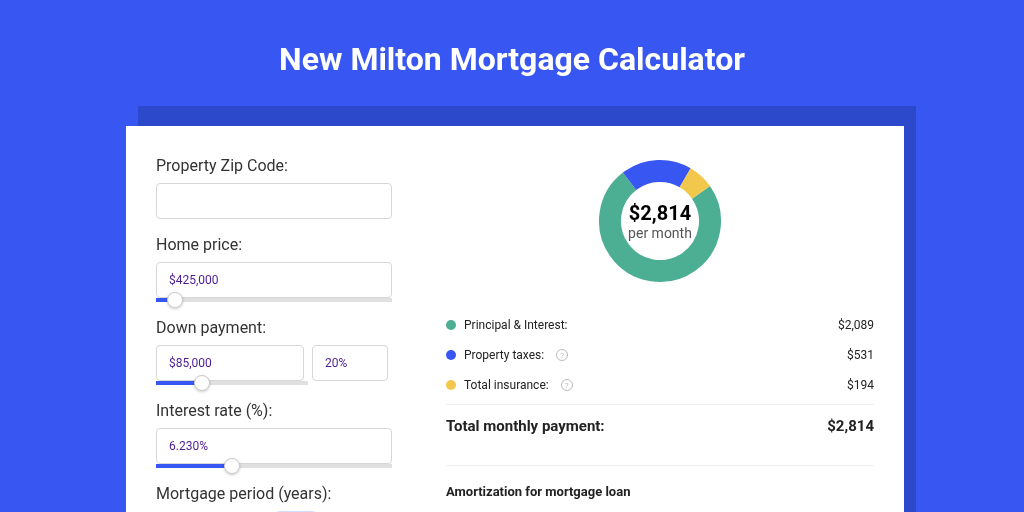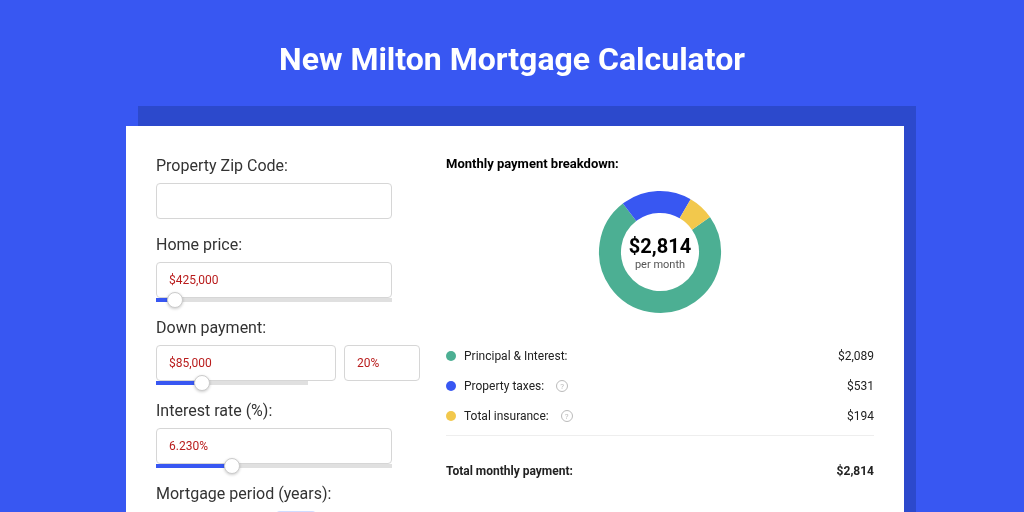--- a/index.html
+++ b/index.html
@@ -3,45 +3,45 @@
 <meta charset="utf-8">
 <style>
   * { box-sizing: border-box; margin: 0; padding: 0; font-family: -apple-system, BlinkMacSystemFont, "Segoe UI", Roboto, Helvetica, Arial, sans-serif; }
   body { width: 1024px; height: 512px; background: #3857f2; overflow: hidden; position: relative; }
   .title { color: #ffffff; font-size: 32px; font-weight: 700; text-align: center; padding-top: 40px; padding-bottom: 30px; }
   .shadow-card { position: absolute; left: 138px; top: 106px; width: 778px; height: 500px; background: #2c49cc; }
   .card { position: absolute; left: 126px; top: 126px; width: 778px; height: 500px; background: #fff; display: flex; }
   .left-col { width: 290px; padding: 30px 0 0 30px; font-size: 12px; color: #222; }
   .right-col { flex: 1; padding: 30px 30px 0 30px; font-size: 12px; color: #222; }
   .label { font-size: 16px; color: #333; margin-bottom: 8px; }
-  .input { width: 236px; height: 36px; border: 1px solid #d6d6d6; border-radius: 4px; padding: 0 12px; font-size: 12px; color: #b91c1c; background: #fff; }
-  .input-sm { width: 180px; }
+  .input { width: 236px; height: 36px; border: 1px solid #d6d6d6; border-radius: 4px; padding: 0 12px; font-size: 12px; color: #4c1d95; background: #fff; }
+  .input-sm { width: 148px; }
   .input-xs { width: 76px; }
   .row { display: flex; gap: 8px; }
   .slider-track { position: relative; width: 236px; height: 4px; background: #e0e0e0; margin-top: 0px; }
   .slider-fill { position: absolute; height: 4px; background: #3857f2; left: 0; top: 0; }
   .slider-thumb { position: absolute; width: 16px; height: 16px; border-radius: 50%; background: #fff; border: 1px solid #ccc; box-shadow: 0 1px 3px rgba(0,0,0,0.2); top: -6px; transform: translateX(-50%); }
   .slider-track-sm { width: 152px; }
   .field { margin-bottom: 16px; }
   .period-group { display: flex; gap: 0; }
   .period-btn { width: 40px; height: 28px; display: flex; align-items: center; justify-content: center; font-size: 12px; font-weight: 600; color: #333; background: #fff; cursor: pointer; }
   .period-btn.active { background: #d0dbff; color: #2438a0; border-radius: 4px; }
   .section-title { font-size: 13px; font-weight: 700; color: #000; margin-bottom: 16px; }
   .donut-wrap { display: flex; justify-content: center; margin-bottom: 24px; position: relative; }
   .donut-center { position: absolute; top: 50%; left: 50%; transform: translate(-50%, -50%); text-align: center; }
   .donut-amount { font-size: 20px; font-weight: 700; color: #000; }
-  .donut-sub { font-size: 11px; color: #555; }
+  .donut-sub { font-size: 14px; color: #555; }
   .legend-row { display: flex; align-items: center; justify-content: space-between; padding: 8px 0; font-size: 12px; }
   .legend-left { display: flex; align-items: center; gap: 8px; }
   .dot { width: 10px; height: 10px; border-radius: 50%; }
   .dot-green { background: #4caf93; }
   .dot-blue { background: #3857f2; }
   .dot-yellow { background: #f2c84c; }
   .legend-value { font-weight: 400; }
-  .total-row { display: flex; justify-content: space-between; padding: 28px 0; font-size: 12px; font-weight: 700; border-top: 1px solid #eee; margin-top: 4px; }
+  .total-row { display: flex; justify-content: space-between; padding: 12px 0; font-size: 15px; font-weight: 700; border-top: 1px solid #eee; margin-top: 4px; }
   .info-icon { width: 12px; height: 12px; border: 1px solid #bbb; border-radius: 50%; display: inline-flex; align-items: center; justify-content: center; font-size: 8px; color: #bbb; margin-left: 4px; }
   .amort-box { border-top: 1px solid #eee; margin-top: 18px; padding-top: 18px; }
   .amort-title { font-size: 13px; font-weight: 700; margin-bottom: 12px; }
 </style>
 </head>
 <body>
 
 <div class="title">New Milton Mortgage Calculator</div>
 <div class="shadow-card"></div>
 
@@ -89,21 +89,20 @@
         <div class="period-btn">10</div>
         <div class="period-btn">15</div>
         <div class="period-btn">20</div>
         <div class="period-btn active">30</div>
       </div>
     </div>
 
   </div>
 
   <div class="right-col">
-    <div class="section-title">Monthly payment breakdown:</div>
 
     <div class="donut-wrap">
       <svg width="130" height="130" viewBox="0 0 130 130">
         <circle cx="65" cy="65" r="50" fill="none" stroke="#4caf93" stroke-width="22" stroke-dasharray="233 81" stroke-dashoffset="0" transform="rotate(-35 65 65)"></circle>
         <circle cx="65" cy="65" r="50" fill="none" stroke="#3857f2" stroke-width="22" stroke-dasharray="59 255" stroke-dashoffset="-233" transform="rotate(-35 65 65)"></circle>
         <circle cx="65" cy="65" r="50" fill="none" stroke="#f2c84c" stroke-width="22" stroke-dasharray="22 292" stroke-dashoffset="-292" transform="rotate(-35 65 65)"></circle>
       </svg>
       <div class="donut-center">
         <div class="donut-amount">$2,814</div>
         <div class="donut-sub">per month</div>

